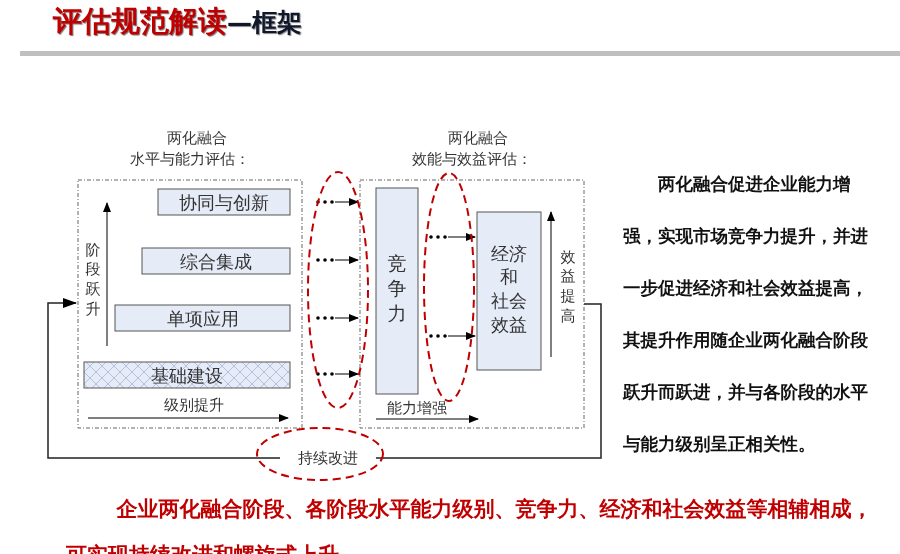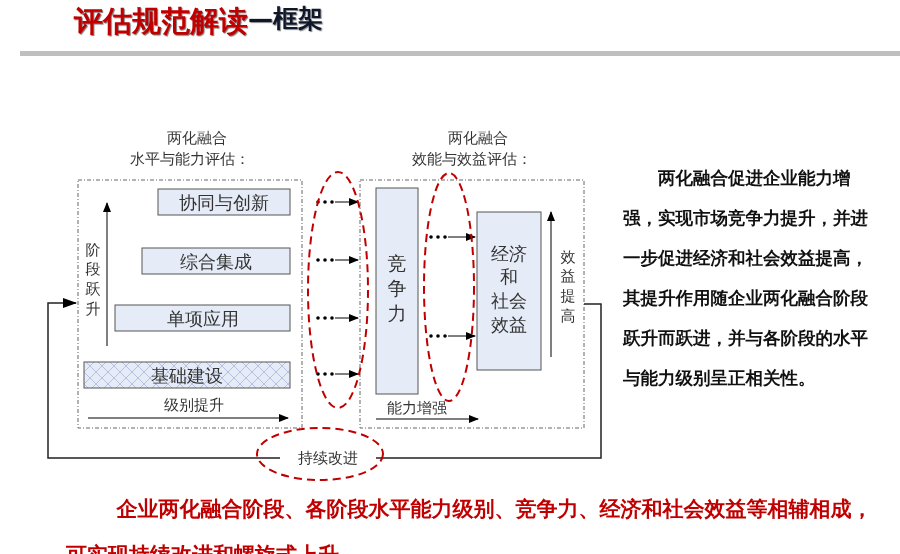--- a/index.html
+++ b/index.html
@@ -1,23 +1,23 @@
 <!DOCTYPE html>
 <html><head>
   <meta charset="utf-8">
   <style>
     html, body { margin: 0; padding: 0; background: #ffffff; }
     body { width: 900px; height: 554px; position: relative; overflow: hidden; font-family: "DejaVu Sans", sans-serif; }
-    .title { position: absolute; left: 53px; top: 2px; height: 40px; display: flex; align-items: flex-start; margin-left: 21px; }
+    .title { position: absolute; left: 53px; top: 2px; height: 40px; display: flex; align-items: center; }
     .title-main { font-family: "DejaVu Sans", sans-serif; font-weight: bold; font-size: 29px; color: #c00000; letter-spacing: 0px; text-shadow: 1px 1px 1px #777; }
     .title-sub { font-family: "DejaVu Sans", sans-serif; font-weight: bold; font-size: 25px; color: #0f172a; text-shadow: 1px 1px 1px #888; }
     .divider { position: absolute; left: 20px; top: 51px; width: 880px; height: 5px; background: #bfbfbf; }
     .diagram { position: absolute; left: 0; top: 0; width: 900px; height: 554px; }
     .svgtext { font-family: "DejaVu Serif", serif; fill: #333; }
-    .side-text { position: absolute; left: 623px; top: 158px; width: 250px; font-family: "DejaVu Sans", sans-serif; font-weight: bold; font-size: 17.5px; line-height: 40px; color: #111; }
+    .side-text { position: absolute; left: 623px; top: 158px; width: 250px; font-family: "DejaVu Sans", sans-serif; font-weight: bold; font-size: 17.5px; line-height: 52px; color: #111; }
     .side-text p { margin: 0; text-indent: 2em; }
     .bottom-text { position: absolute; left: 66px; top: 486px; width: 820px; font-family: "DejaVu Sans", sans-serif; font-weight: bold; font-size: 21px; line-height: 46px; color: #c00000; }
     .bottom-text p { margin: 0; text-indent: 2.4em; }
   </style>
 </head>
 <body>
 
 <div class="title">
   <span class="title-main">评估规范解读</span>
   <span class="title-sub">—框架</span>

